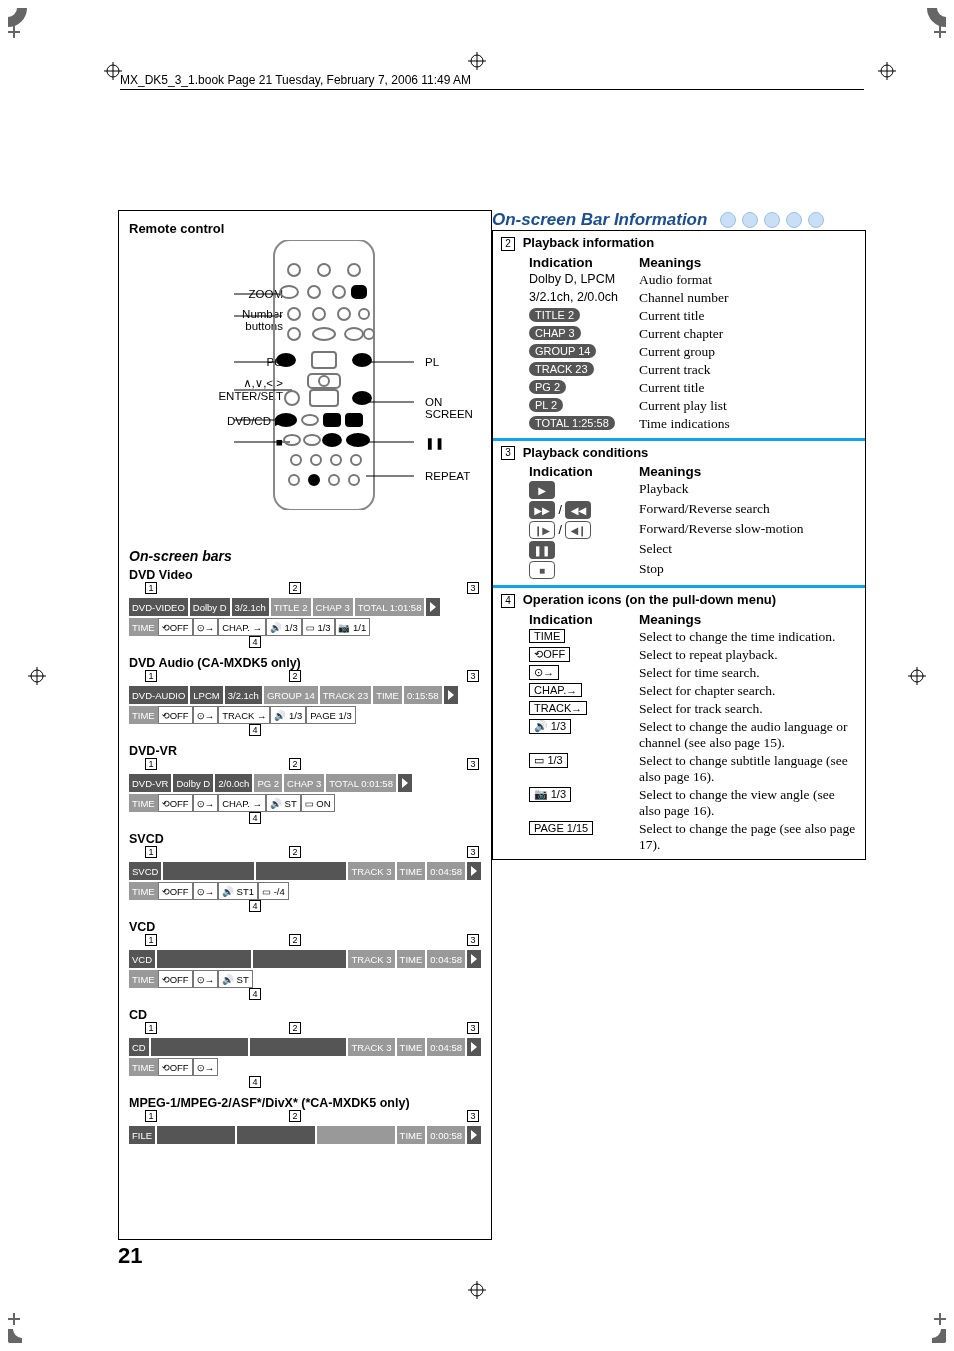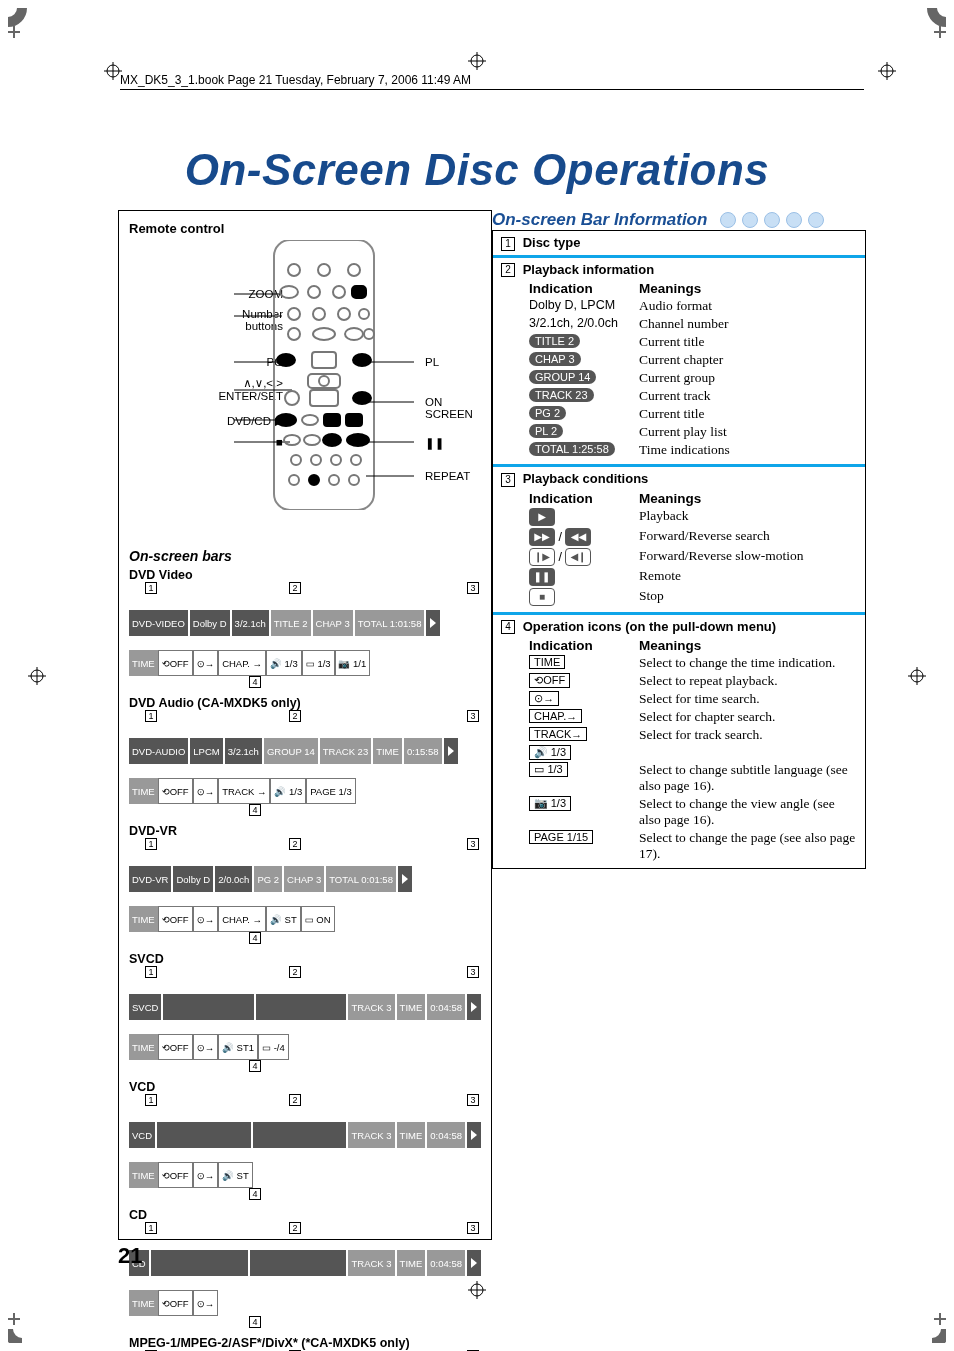--- a/index.html
+++ b/index.html
@@ -34,21 +34,21 @@
   .remote-area { height: 300px; position: relative; margin: 4px 0 8px 0; }
   .remote-svgwrap { position:absolute; left:105px; top:0; width:180px; height:270px; }
   .rlabel { position:absolute; font-size:11.5px; text-align:right; }
   .rlabel.left { right: 198px; }
   .rlabel.right { left: 296px; text-align:left; }
   .subhead { font-family: Arial, sans-serif; font-size: 14px; font-weight: bold; font-style: italic; color: #000; margin: 6px 0 4px 0; }
   .bar-title { font-weight: bold; font-size: 12.5px; margin: 4px 0 2px 0; }
   .osb { margin-bottom: 6px; }
   .callouts { position:relative; height:12px; font-size:10px; }
   .cn { position:absolute; top:-2px; width:12px; height:12px; border:1px solid #000; text-align:center; line-height:10px; font-size:9px; background:#fff; }
-  .barrow { display:flex; height:26px; font-size:9.5px; color:#fff; align-items:stretch; margin-top:14px; }
+  .barrow { display:flex; height:18px; font-size:9.5px; color:#fff; align-items:stretch; margin-top:2px; }
   .barrow .cell { display:flex; align-items:center; justify-content:center; padding:0 3px; white-space:nowrap; }
   .dk { background:#555; }
   .lg { background:#999; }
   .wt { background:#fff; color:#000; border:1px solid #777; }
   .arrow { width:14px; background:#555; display:flex; align-items:center; justify-content:center; }
   .arrow::after { content:""; width:0;height:0;border-top:5px solid transparent;border-bottom:5px solid transparent;border-left:6px solid #fff; }
   .gap { width:2px; background:transparent; }
   .row4 { position:relative; height:14px; }
   .row4 .cn { top:0; }
   
@@ -131,21 +131,20 @@
   <div class="crosshair ch tr2"><svg viewBox="0 0 18 18">
         <circle cx="9" cy="9" r="6" fill="none" stroke="#000"></circle>
         <line x1="9" y1="0" x2="9" y2="18" stroke="#000"></line>
         <line x1="0" y1="9" x2="18" y2="9" stroke="#000"></line>
       </svg></div>
 
   <div class="head">
     <span>MX_DK5_3_1.book  Page 21  Tuesday, February 7, 2006  11:49 AM</span>
   </div>
 
-  <div class="title">On-Screen Disc Operations</div>
 
   <div class="content">
 
     <div class="col">
       <div class="leftbox">
         <div class="sec-title">Remote control</div>
 
         <div class="remote-area">
 
           <div class="rlabel left" style="top:48px">ZOOM</div>
@@ -466,24 +465,20 @@
           <span class="dot"></span>
             <span class="dot"></span>
             <span class="dot"></span>
             <span class="dot"></span>
             <span class="dot"></span>
         </span>
       </div>
 
       <div class="rtable">
         <div class="sect">
-          <span class="inline-num">1</span>
-          <span class="sect-title">Disc type</span>
-        </div>
-        <div class="sect">
           <span class="inline-num">2</span>
           <span class="sect-title">Playback information</span>
           <div class="kh">
               <span class="k">Indication</span>
               <span>Meanings</span>
             </div>
           <div id="s2rows" style="margin-left:28px">
               <div class="kv">
                 <div class="k">Dolby D, LPCM</div>
                 <div class="v">Audio format</div>
@@ -537,21 +532,21 @@
               <div class="kv">
                 <div class="k"><span class="iconbtn">▶▶</span><span> / </span><span class="iconbtn">◀◀</span></div>
                 <div class="v">Forward/Reverse search</div>
               </div>
               <div class="kv">
                 <div class="k"><span class="iconbtn outline">❙▶</span><span> / </span><span class="iconbtn outline">◀❙</span></div>
                 <div class="v">Forward/Reverse slow-motion</div>
               </div>
               <div class="kv">
                 <div class="k"><span class="iconbtn">❚❚</span></div>
-                <div class="v">Remote</div>
+                <div class="v">Select</div>
               </div>
               <div class="kv">
                 <div class="k"><span class="iconbtn outline">■</span></div>
                 <div class="v">Stop</div>
               </div>
             </div>
         </div>
         <div class="sect">
           <span class="inline-num">4</span>
           <span class="sect-title">Operation icons (on the pull-down menu)</span>
@@ -575,20 +570,21 @@
               <div class="kv">
                 <div class="k"><span class="inlinebox tiny">CHAP.→</span></div>
                 <div class="v">Select for chapter search.</div>
               </div>
               <div class="kv">
                 <div class="k"><span class="inlinebox tiny">TRACK→</span></div>
                 <div class="v">Select for track search.</div>
               </div>
               <div class="kv">
                 <div class="k"><span class="inlinebox tiny">🔊 1/3</span></div>
+                <div class="v">Select to change the audio language or channel (see also page 15).</div>
               </div>
               <div class="kv">
                 <div class="k"><span class="inlinebox tiny">▭ 1/3</span></div>
                 <div class="v">Select to change subtitle language (see also page 16).</div>
               </div>
               <div class="kv">
                 <div class="k"><span class="inlinebox tiny">📷 1/3</span></div>
                 <div class="v">Select to change the view angle (see also page 16).</div>
               </div>
               <div class="kv">

